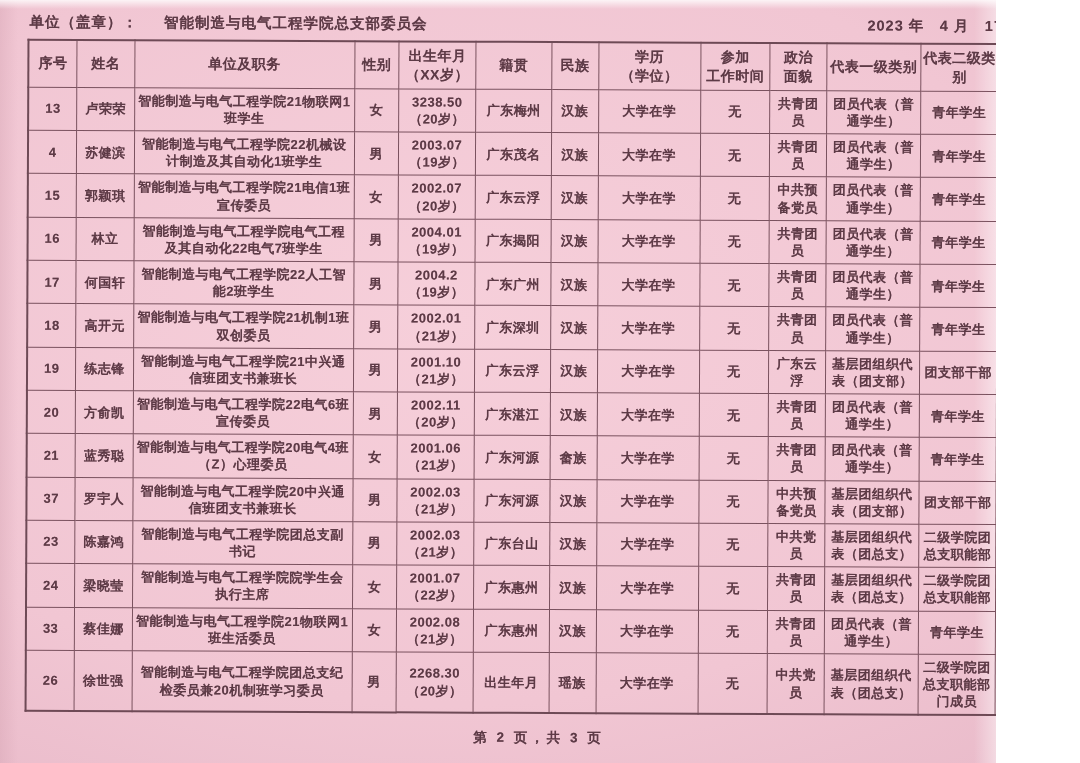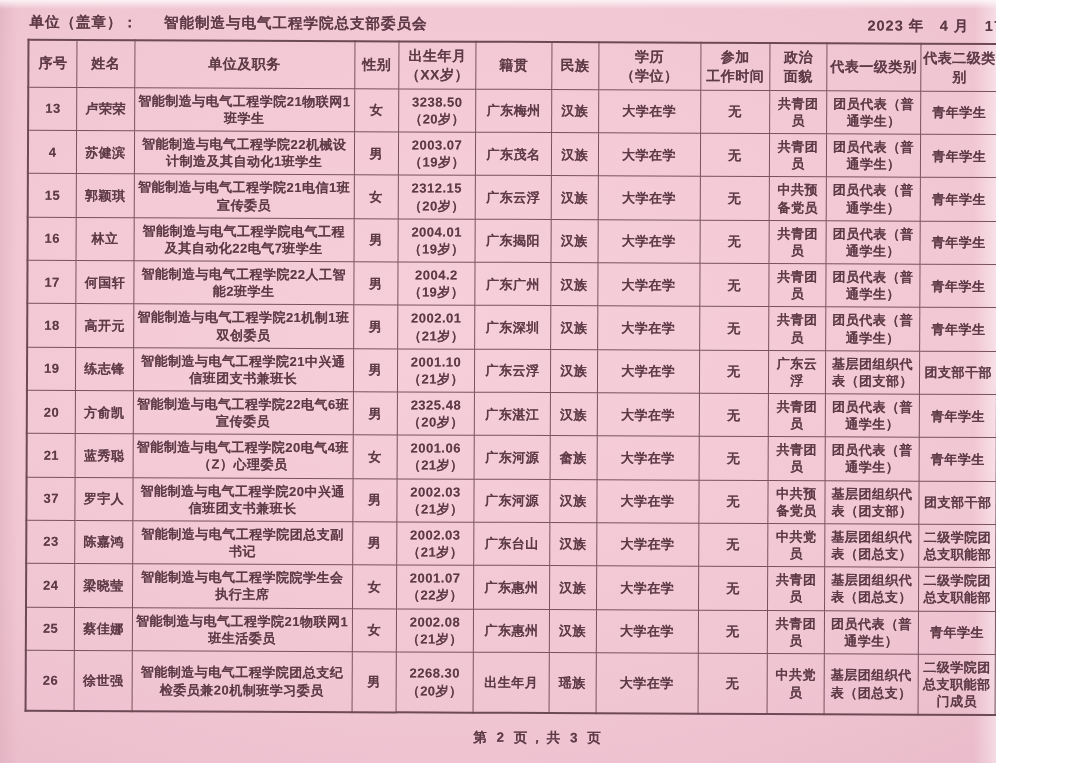--- a/index.html
+++ b/index.html
@@ -146,21 +146,21 @@
             <td>共青团员</td>
             <td>团员代表（普通学生）</td>
             <td>青年学生</td>
             <td></td>
           </tr>
           <tr>
             <td>15</td>
             <td>郭颖琪</td>
             <td>智能制造与电气工程学院21电信1班宣传委员</td>
             <td>女</td>
-            <td>2312.15
+            <td>2002.07
 （20岁）</td>
             <td>广东云浮</td>
             <td>汉族</td>
             <td>大学在学</td>
             <td>无</td>
             <td>中共预备党员</td>
             <td>团员代表（普通学生）</td>
             <td>青年学生</td>
             <td></td>
           </tr>
@@ -226,21 +226,21 @@
             <td>广东云浮</td>
             <td>基层团组织代表（团支部）</td>
             <td>团支部干部</td>
             <td></td>
           </tr>
           <tr>
             <td>20</td>
             <td>方俞凯</td>
             <td>智能制造与电气工程学院22电气6班宣传委员</td>
             <td>男</td>
-            <td>2325.48
+            <td>2002.11
 （20岁）</td>
             <td>广东湛江</td>
             <td>汉族</td>
             <td>大学在学</td>
             <td>无</td>
             <td>共青团员</td>
             <td>团员代表（普通学生）</td>
             <td>青年学生</td>
             <td></td>
           </tr>
@@ -302,21 +302,21 @@
             <td>广东惠州</td>
             <td>汉族</td>
             <td>大学在学</td>
             <td>无</td>
             <td>共青团员</td>
             <td>基层团组织代表（团总支）</td>
             <td>二级学院团总支职能部</td>
             <td></td>
           </tr>
           <tr>
-            <td>25</td>
+            <td>33</td>
             <td>蔡佳娜</td>
             <td>智能制造与电气工程学院21物联网1班生活委员</td>
             <td>女</td>
             <td>2002.08
 （21岁）</td>
             <td>广东惠州</td>
             <td>汉族</td>
             <td>大学在学</td>
             <td>无</td>
             <td>共青团员</td>

